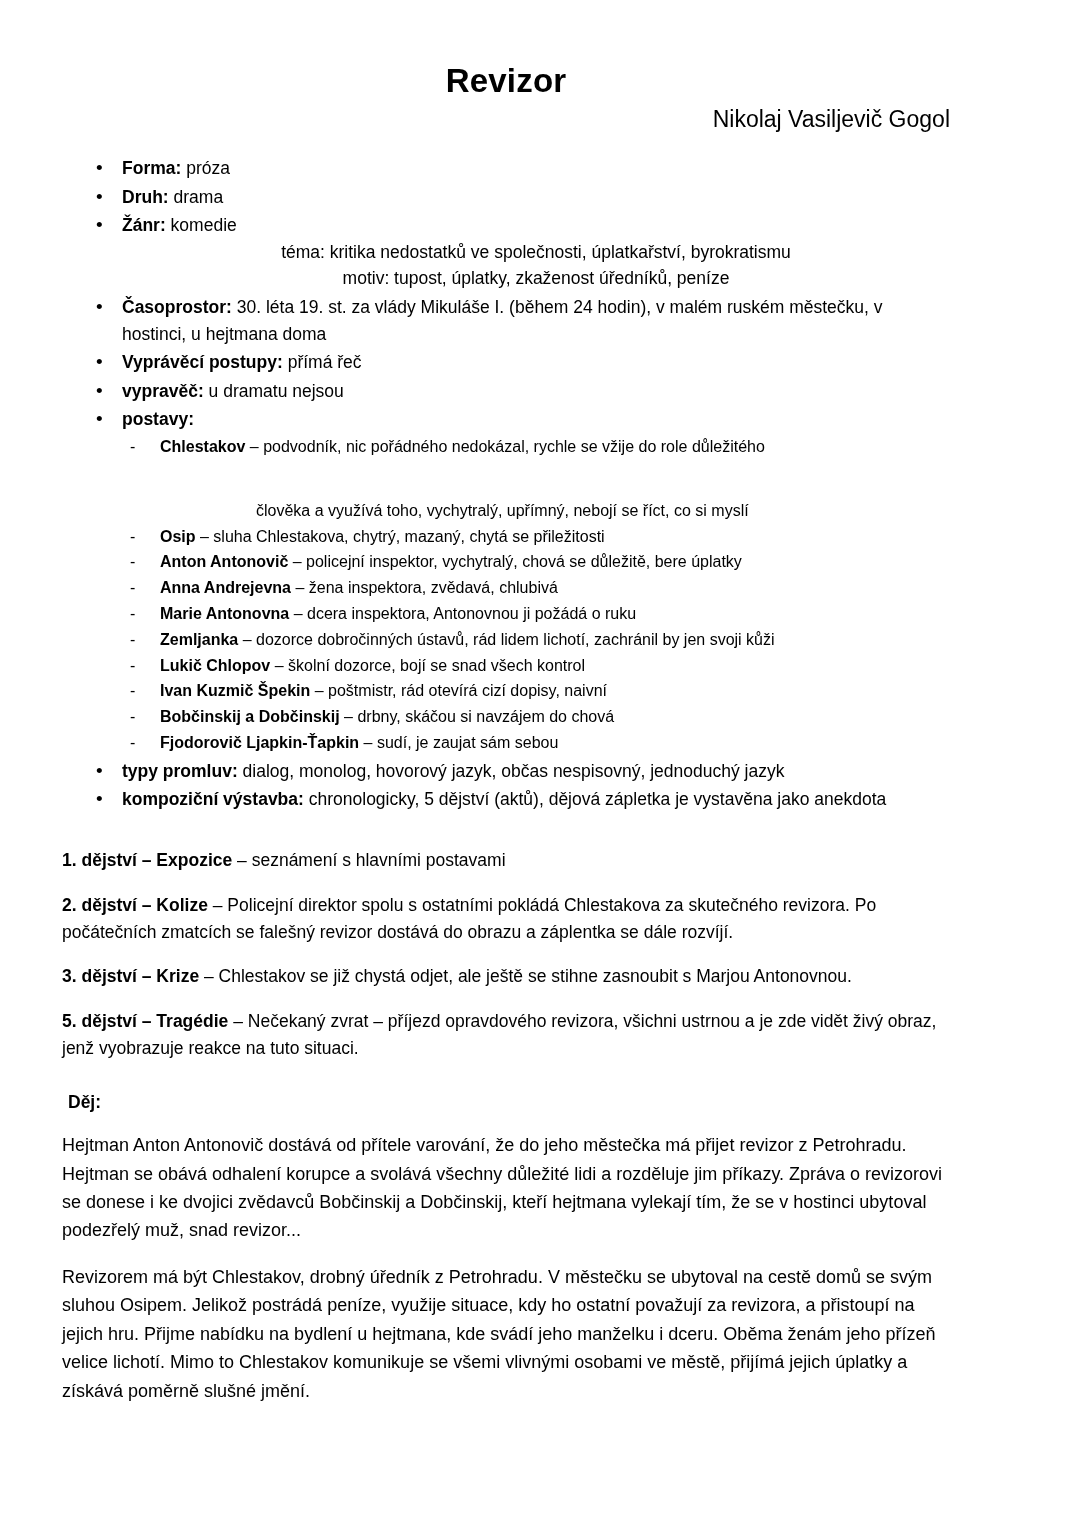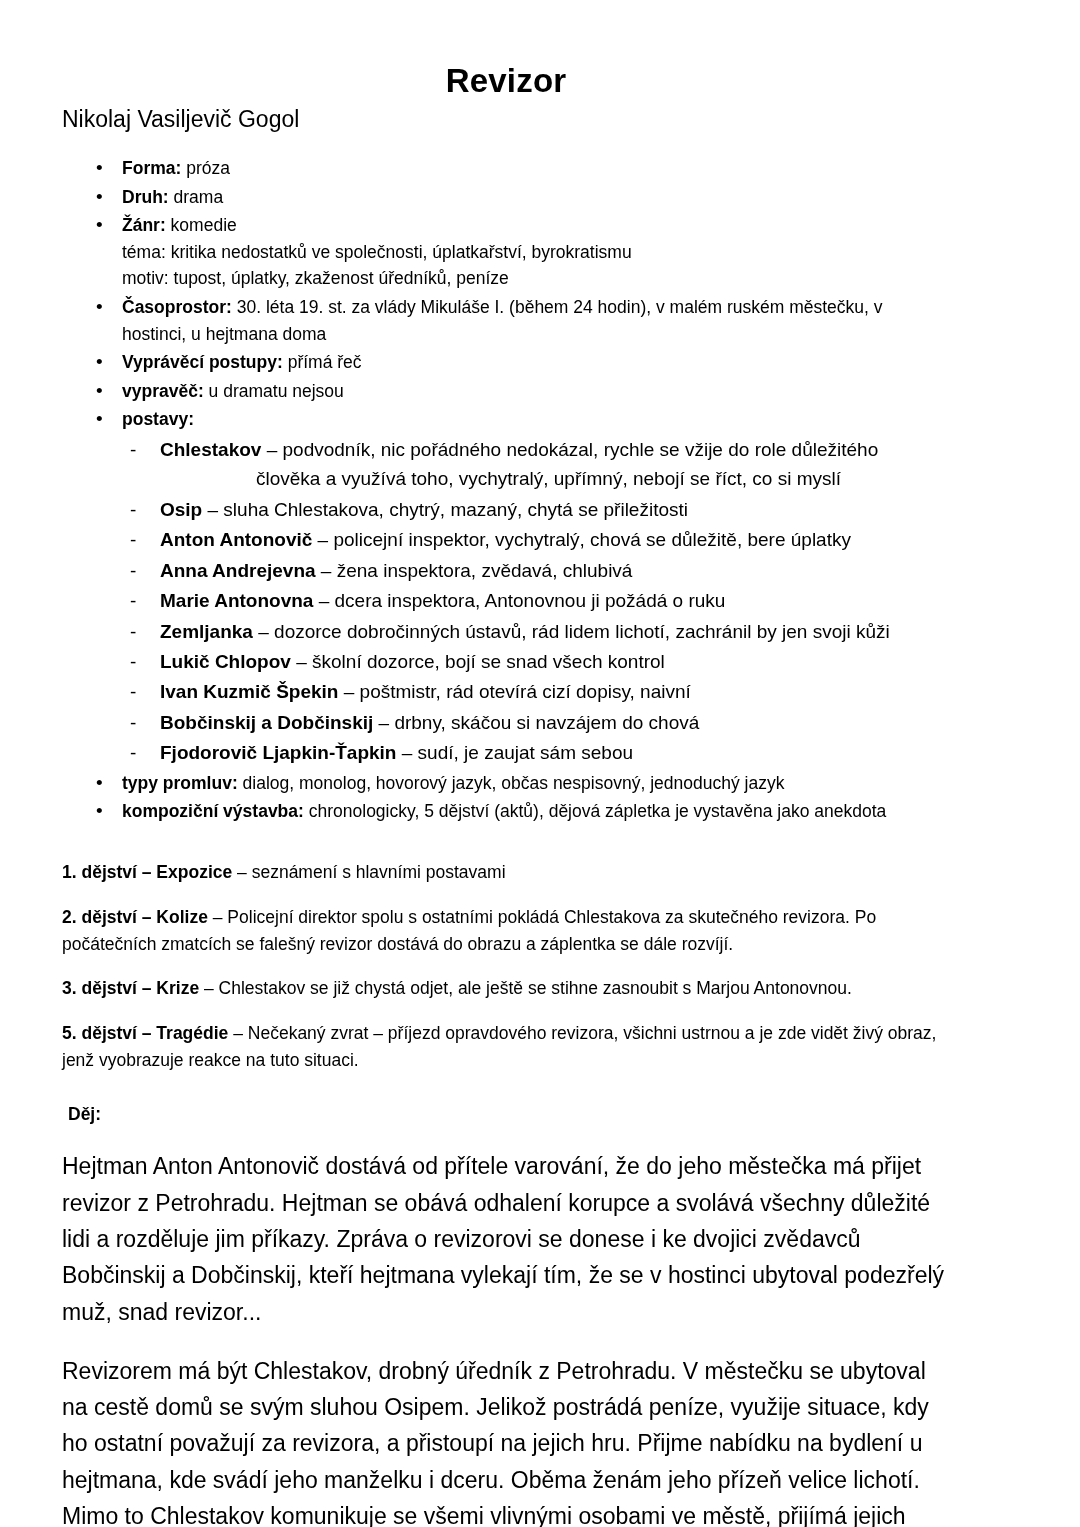--- a/index.html
+++ b/index.html
@@ -22,21 +22,21 @@
     background: #ffffff;
   }
   .doc-title {
     text-align: center;
     font-size: 33px;
     font-weight: bold;
     margin: 10px 0 6px 0;
     letter-spacing: 0.2px;
   }
   .doc-author {
-    text-align: left;
+    text-align: right;
     font-size: 23px;
     font-weight: normal;
     margin: 0 0 22px 0;
   }
 
   ul.bullets {
     list-style: none;
     margin: 0;
     padding: 0;
   }
@@ -53,67 +53,69 @@
     left: 34px;
     top: -1px;
     font-size: 19px;
     line-height: 1.52;
   }
   .lbl {
     font-weight: bold;
   }
   .subline {
     display: block;
+    text-align: center;
   }
 
   ul.dashes {
     list-style: none;
     margin: 2px 0 0 0;
     padding: 0;
   }
   ul.dashes > li {
     position: relative;
     padding-left: 38px;
     margin-bottom: 1px;
-    font-size: 19px;
+    font-size: 16px;
     line-height: 1.55;
   }
   ul.dashes > li::before {
     content: "-";
     position: absolute;
     left: 8px;
     top: 0;
   }
   .char-name {
     font-weight: bold;
   }
   .char-indent {
     display: block;
     padding-left: 96px;
+    margin-top: 39px;
   }
 
   .acts {
     margin-top: 34px;
   }
   .act {
     font-size: 17.5px;
     line-height: 1.55;
     margin-bottom: 17px;
   }
   .act-name {
     font-weight: bold;
   }
 
   .dej-heading {
     font-size: 17.5px;
     font-weight: bold;
     margin: 30px 0 14px 6px;
   }
   .para {
-    font-size: 23px;
+    font-size: 18px;
     line-height: 1.58;
     margin-bottom: 16px;
     text-align: left;
   }
 </style>
 </head>
 <body>
 
 <div class="page">
 

